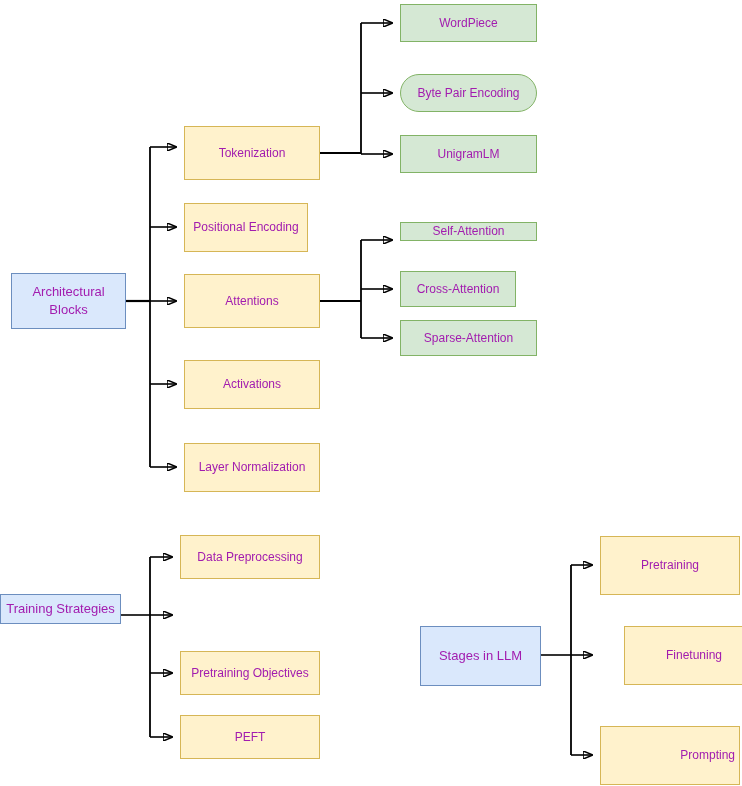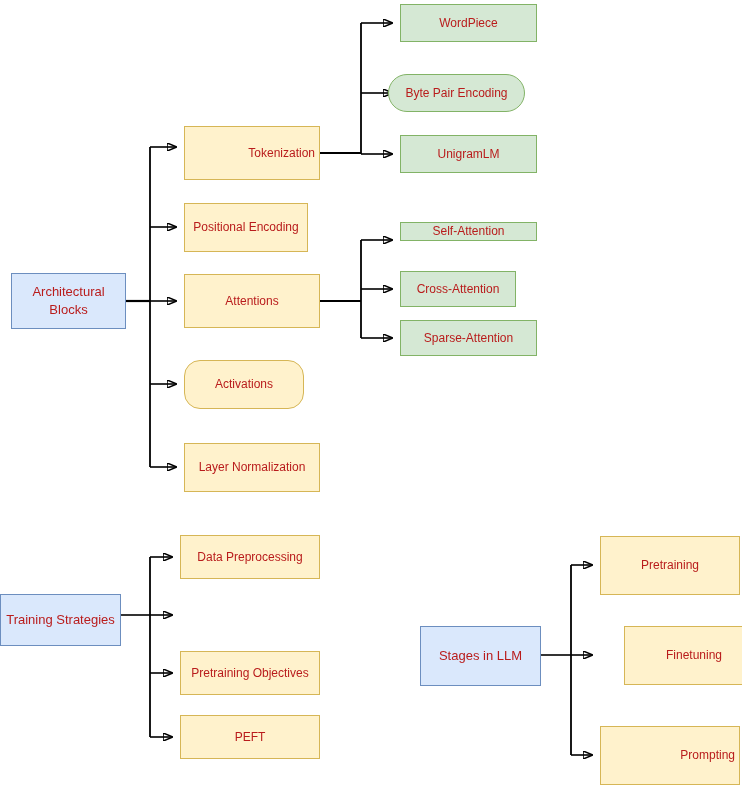--- a/index.html
+++ b/index.html
@@ -17,21 +17,21 @@
   }
   .node {
     position: absolute;
     box-sizing: border-box;
     display: flex;
     align-items: center;
     justify-content: center;
     text-align: center;
     font-size: 12px;
     line-height: 1.35;
-    color: #b91c1c;
+    color: #a21caf;
     border-width: 1px;
     border-style: solid;
     padding: 2px 4px;
   }
   .node.root {
     background: #dae8fc;
     border-color: #6c8ebf;
     font-size: 13px;
   }
   .node.mid {
@@ -107,65 +107,65 @@
     <line class="trunk" x1="571" y1="565" x2="571" y2="755"></line>
     <path d="M571,565 L592,565" marker-end="url(#arrow)"></path>
     <path d="M571,655 L592,655" marker-end="url(#arrow)"></path>
     <path d="M571,755 L592,755" marker-end="url(#arrow)"></path>
   </svg>
 
   <div class="node root" style="left:11px; top:273px; width:115px; height:56px;">
     <span>Architectural Blocks</span>
   </div>
 
-  <div class="node mid" style="left:184px; top:126px; width:136px; height:54px;justify-content:flex-end;">
+  <div class="node mid" style="left:184px; top:126px; width:136px; height:54px;">
     <span>Tokenization</span>
   </div>
 
   <div class="node mid" style="left:184px; top:203px; width:124px; height:49px;">
     <span>Positional Encoding</span>
   </div>
 
   <div class="node mid" style="left:184px; top:274px; width:136px; height:54px;">
     <span>Attentions</span>
   </div>
 
-  <div class="node mid" style="left:184px; top:360px; width:120px; height:49px;border-radius:16px;">
+  <div class="node mid" style="left:184px; top:360px; width:136px; height:49px;">
     <span>Activations</span>
   </div>
 
   <div class="node mid" style="left:184px; top:443px; width:136px; height:49px;">
     <span>Layer Normalization</span>
   </div>
 
   <div class="node leaf" style="left:400px; top:4px; width:137px; height:38px;">
     <span>WordPiece</span>
   </div>
 
-  <div class="node leaf" style="left:388px; top:74px; width:137px; height:38px;border-radius:19px;">
+  <div class="node leaf" style="left:400px; top:74px; width:137px; height:38px;border-radius:19px;">
     <span>Byte Pair Encoding</span>
   </div>
 
   <div class="node leaf" style="left:400px; top:135px; width:137px; height:38px;">
     <span>UnigramLM</span>
   </div>
 
   <div class="node leaf" style="left:400px; top:222px; width:137px; height:19px;">
     <span>Self-Attention</span>
   </div>
 
   <div class="node leaf" style="left:400px; top:271px; width:116px; height:36px;">
     <span>Cross-Attention</span>
   </div>
 
   <div class="node leaf" style="left:400px; top:320px; width:137px; height:36px;">
     <span>Sparse-Attention</span>
   </div>
 
-  <div class="node root" style="left:0px; top:594px; width:121px; height:52px;">
+  <div class="node root" style="left:0px; top:594px; width:121px; height:30px;">
     <span>Training Strategies</span>
   </div>
 
   <div class="node mid" style="left:180px; top:535px; width:140px; height:44px;">
     <span>Data Preprocessing</span>
   </div>
 
 
   <div class="node mid" style="left:180px; top:651px; width:140px; height:44px;justify-content:center;">
     <span>Pretraining Objectives</span>

